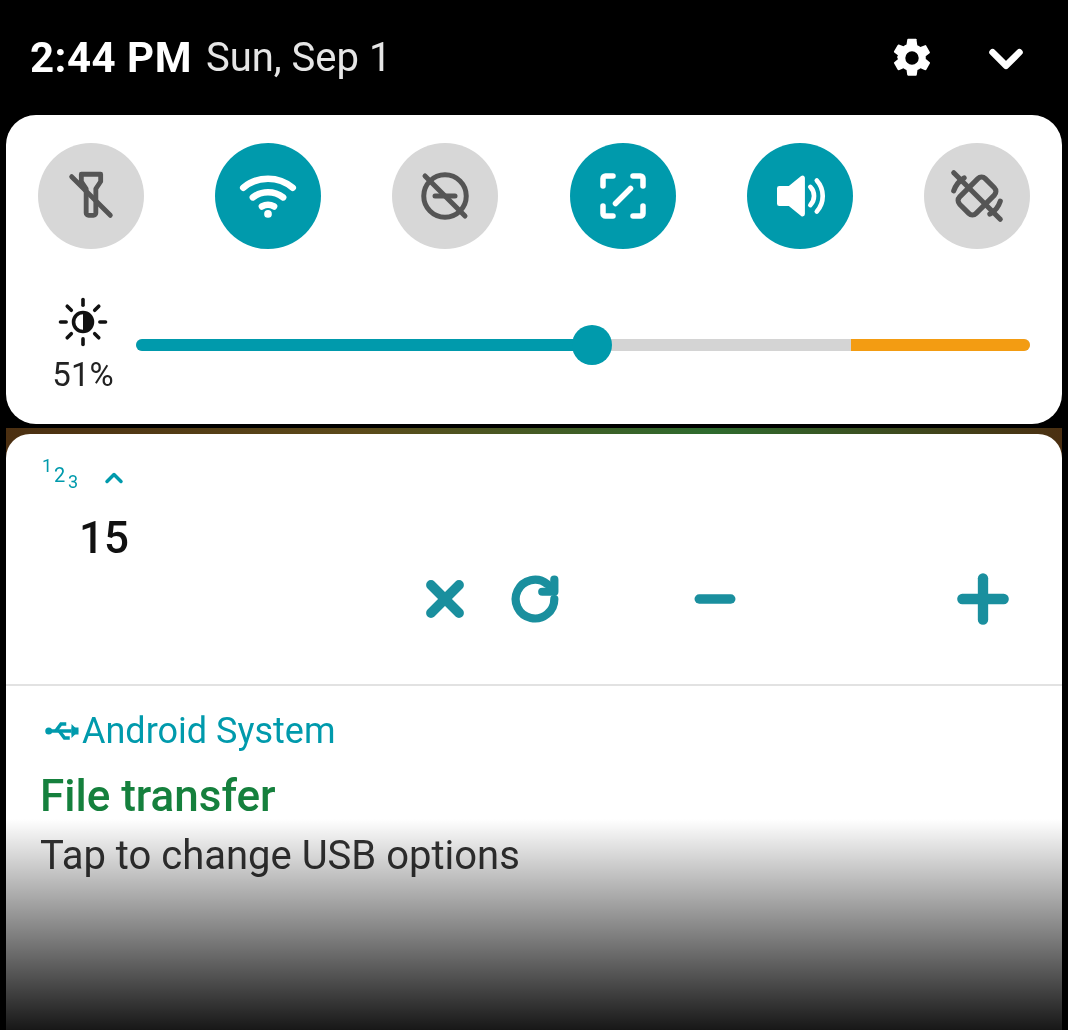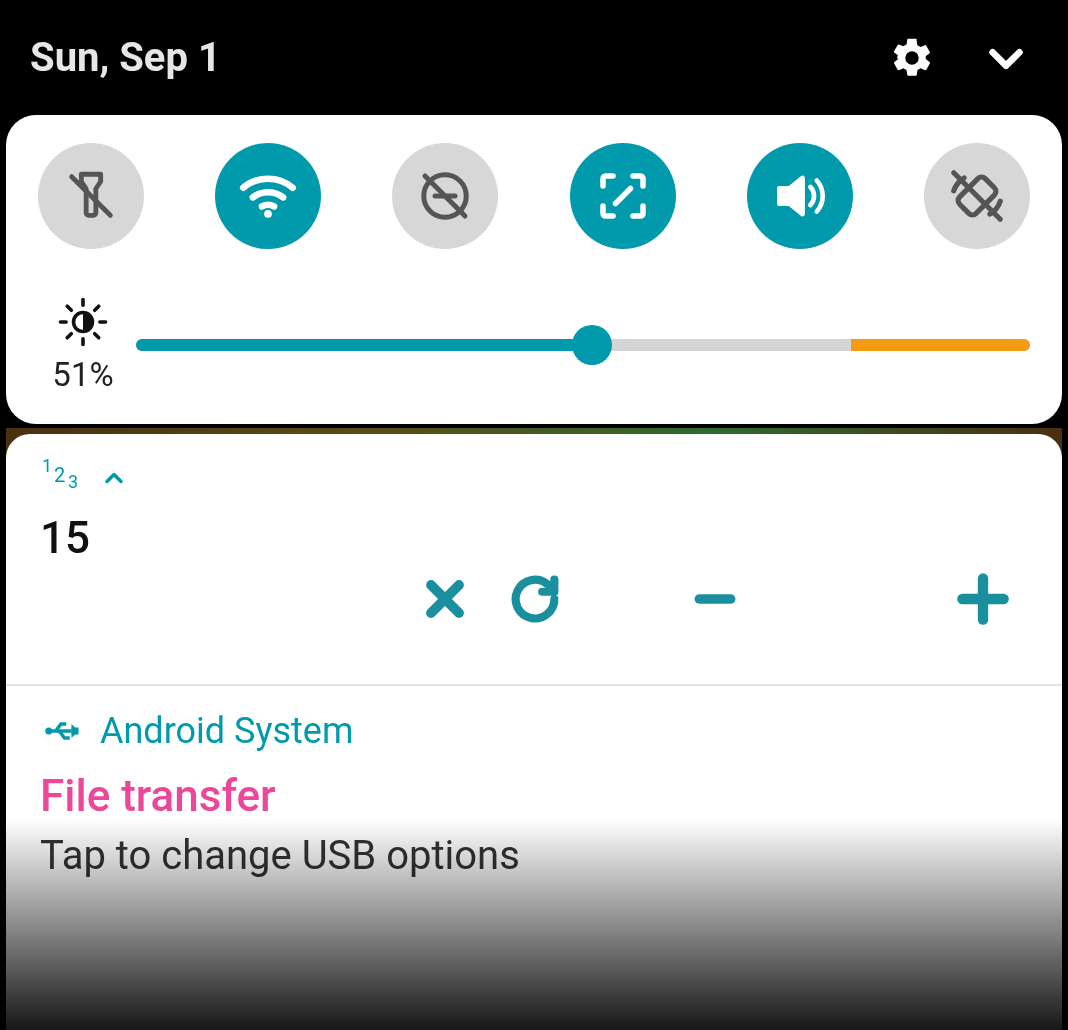--- a/index.html
+++ b/index.html
@@ -20,21 +20,22 @@
     padding: 0 30px 0 30px;
     color: #fff;
   }
   .status-time {
     font-size: 42px;
     font-weight: 700;
     letter-spacing: .5px;
   }
   .status-date {
     font-size: 40px;
-    font-weight: 700;
+    font-weight: 400;
+    margin-left: 14px;
     color: #e6e6e6;
   }
   .status-spacer { flex: 1; }
   .status-icon-btn {
     width: 64px; height: 64px;
     display: flex; align-items: center; justify-content: center;
     margin-left: 30px;
     cursor: pointer;
   }
 
@@ -136,20 +137,21 @@
     display: flex; align-items: center; justify-content: center;
     color: #009aac;
     font-size: 24px;
     line-height: 1;
   }
   .notif-count {
     font-size: 44px;
     font-weight: 500;
     color: #111;
     margin-top: 14px;
+    margin-left: 39px;
   }
   .counter-actions {
     display: flex;
     align-items: center;
     justify-content: flex-start;
     margin-top: -10px;
     padding-left: 360px;
     font-size: 72px;
     color: #1a8f9e;
   }
@@ -165,26 +167,26 @@
     height: 2px; background: #e2e2e2; margin: 0 6px;
   }
 
   .notif2 {
     background: #fff;
     margin: 0 6px;
     padding: 24px 34px 160px 34px;
     position: relative;
   }
   .notif2-header {
-    display: flex; align-items: center; gap: 18px;
+    display: flex; align-items: center; gap: 0;
     color: #009aac; font-size: 36px;
     cursor: pointer;
   }
   .notif2-title {
-    font-size: 44px; font-weight: 500; color: #ec4899;
+    font-size: 44px; font-weight: 500; color: #15803d;
     margin-top: 18px;
   }
   .notif2-sub {
     font-size: 40px; color: #333; margin-top: 10px;
   }
   .fade {
     position: absolute; left: 0; right: 0; bottom: 0; height: 220px;
     background: linear-gradient(to bottom, rgba(0,0,0,0), rgba(0,0,0,.95));
     pointer-events: none;
   }
@@ -199,20 +201,21 @@
   }
 
   svg { display: block; }
 </style>
 </head>
 <body>
 
 <div class="underlay"></div>
 
 <div class="status-bar">
+  <span class="status-time">2:44 PM</span>
   <span class="status-date">Sun, Sep 1</span>
   <div class="status-spacer"></div>
   <div class="status-icon-btn">
     <span>
       <svg width="46" height="46" viewBox="0 0 24 24" fill="#fff">
           <path d="M19.14 12.94a7.49 7.49 0 0 0 .05-.94 7.49 7.49 0 0 0-.05-.94l2.03-1.58a.5.5 0 0 0 .12-.64l-1.92-3.32a.5.5 0 0 0-.6-.22l-2.39.96a7.03 7.03 0 0 0-1.62-.94l-.36-2.54A.5.5 0 0 0 14 2h-4a.5.5 0 0 0-.49.42l-.36 2.54c-.57.24-1.11.55-1.62.94l-2.39-.96a.5.5 0 0 0-.6.22L2.62 8.48a.5.5 0 0 0 .12.64l2.03 1.58c-.3.06-.5.63-.5.94s.2.63.5.94L2.74 14.16a.5.5 0 0 0-.12.64l1.92 3.32c.13.22.39.31.6.22l2.39-.96c.51.39 1.05.7 1.62.94l.36 2.54c.4.24.25.42.49.42h4c.24 0 .45-.18.49-.42l.36-2.54c.57-.24 1.11-.55 1.62-.94l2.39.96c.21.09.47 0 .6-.22l1.92-3.32a.5.5 0 0 0-.12-.64l-2.03-1.58zM12 15.5A3.5 3.5 0 1 1 12 8.5a3.5 3.5 0 0 1 0 7z"></path>
         </svg>
     </span>
   </div>
   <div class="status-icon-btn">

